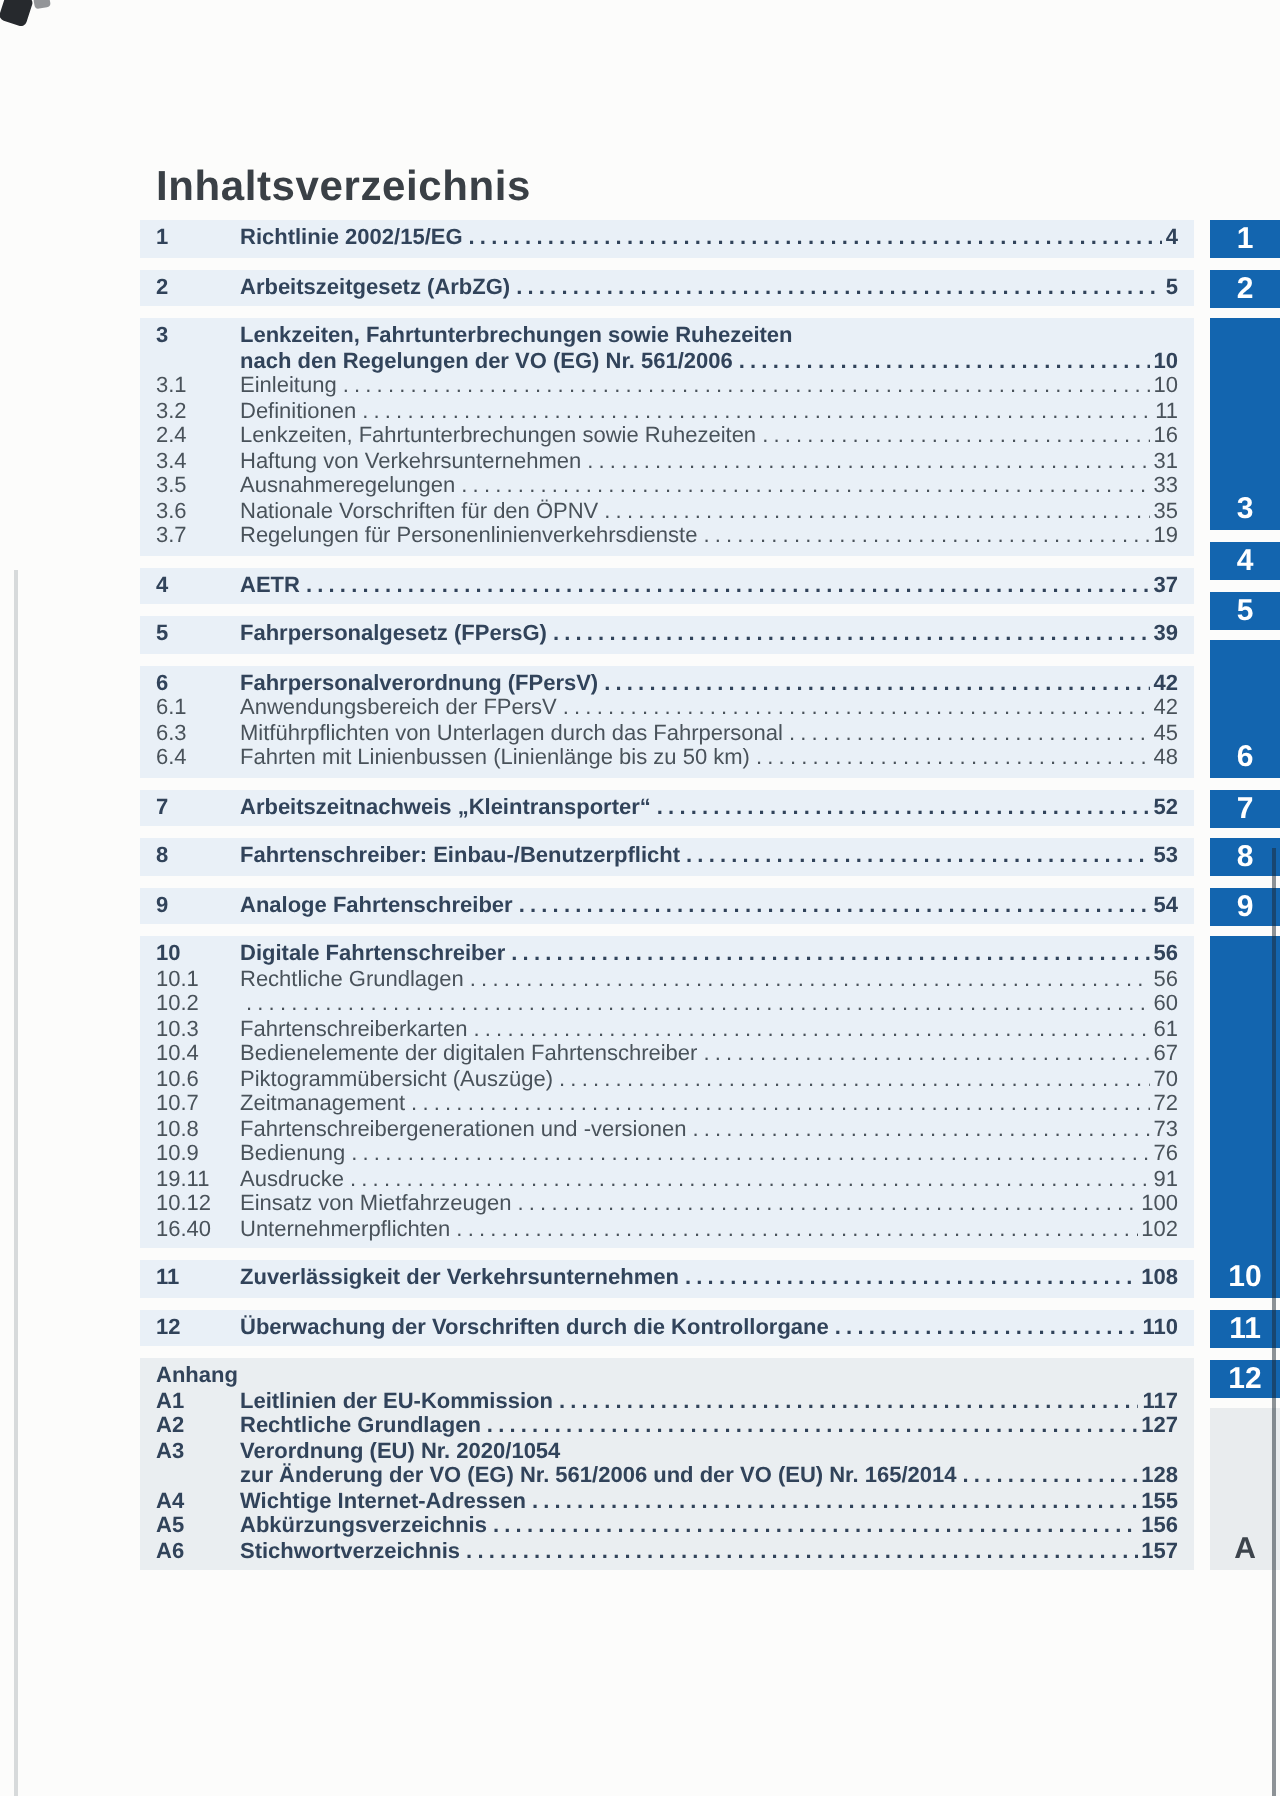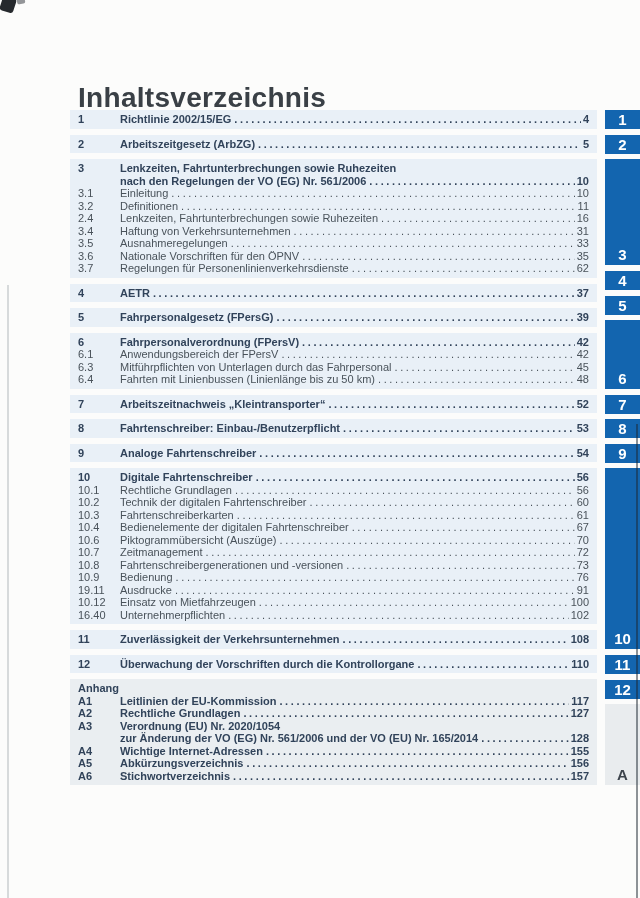--- a/index.html
+++ b/index.html
@@ -3,21 +3,21 @@
 <meta charset="utf-8">
 <style>
   html,body { margin:0; padding:0; background:#ffffff; }
   .page {
     position:relative; width:640px; height:898px; overflow:hidden;
     background:#fcfcfb;
     font-family:"Liberation Sans","DejaVu Sans",sans-serif;
   }
   .title {
     position:absolute; left:78px; top:82px;
-    font-size:28px; font-weight:bold; color:#3a4046; letter-spacing:0.3px;
+    font-size:21px; font-weight:bold; color:#3a4046; letter-spacing:0.3px;
   }
   .toc { position:absolute; left:70px; top:110px; width:527px; }
   .section { padding:3px 8px; margin-bottom:6px; }
   .row { display:flex; }
   .num {
     flex:0 0 42px; width:42px; white-space:nowrap;
     font-size:11px; line-height:12.5px; color:#49525a;
   }
   .lines { flex:1; min-width:0; }
   .line {
@@ -156,21 +156,21 @@
               <span class="pagenum">35</span>
             </div>
           </div>
         </div>
         <div class="row">
           <span class="num">3.7</span>
           <div class="lines">
             <div class="line">
               <span>Regelungen für Personenlinienverkehrsdienste</span>
               <span class="leader"></span>
-              <span class="pagenum">62</span>
+              <span class="pagenum">19</span>
             </div>
           </div>
         </div>
       </div>
       <div class="section" style="background: rgb(233, 240, 247);">
         <div class="row bold">
           <span class="num">4</span>
           <div class="lines">
             <div class="line">
               <span>AETR</span>
@@ -288,21 +288,20 @@
               <span>Rechtliche Grundlagen</span>
               <span class="leader"></span>
               <span class="pagenum">56</span>
             </div>
           </div>
         </div>
         <div class="row">
           <span class="num">10.2</span>
           <div class="lines">
             <div class="line">
-              <span>Technik der digitalen Fahrtenschreiber</span>
               <span class="leader"></span>
               <span class="pagenum">60</span>
             </div>
           </div>
         </div>
         <div class="row">
           <span class="num">10.3</span>
           <div class="lines">
             <div class="line">
               <span>Fahrtenschreiberkarten</span>

